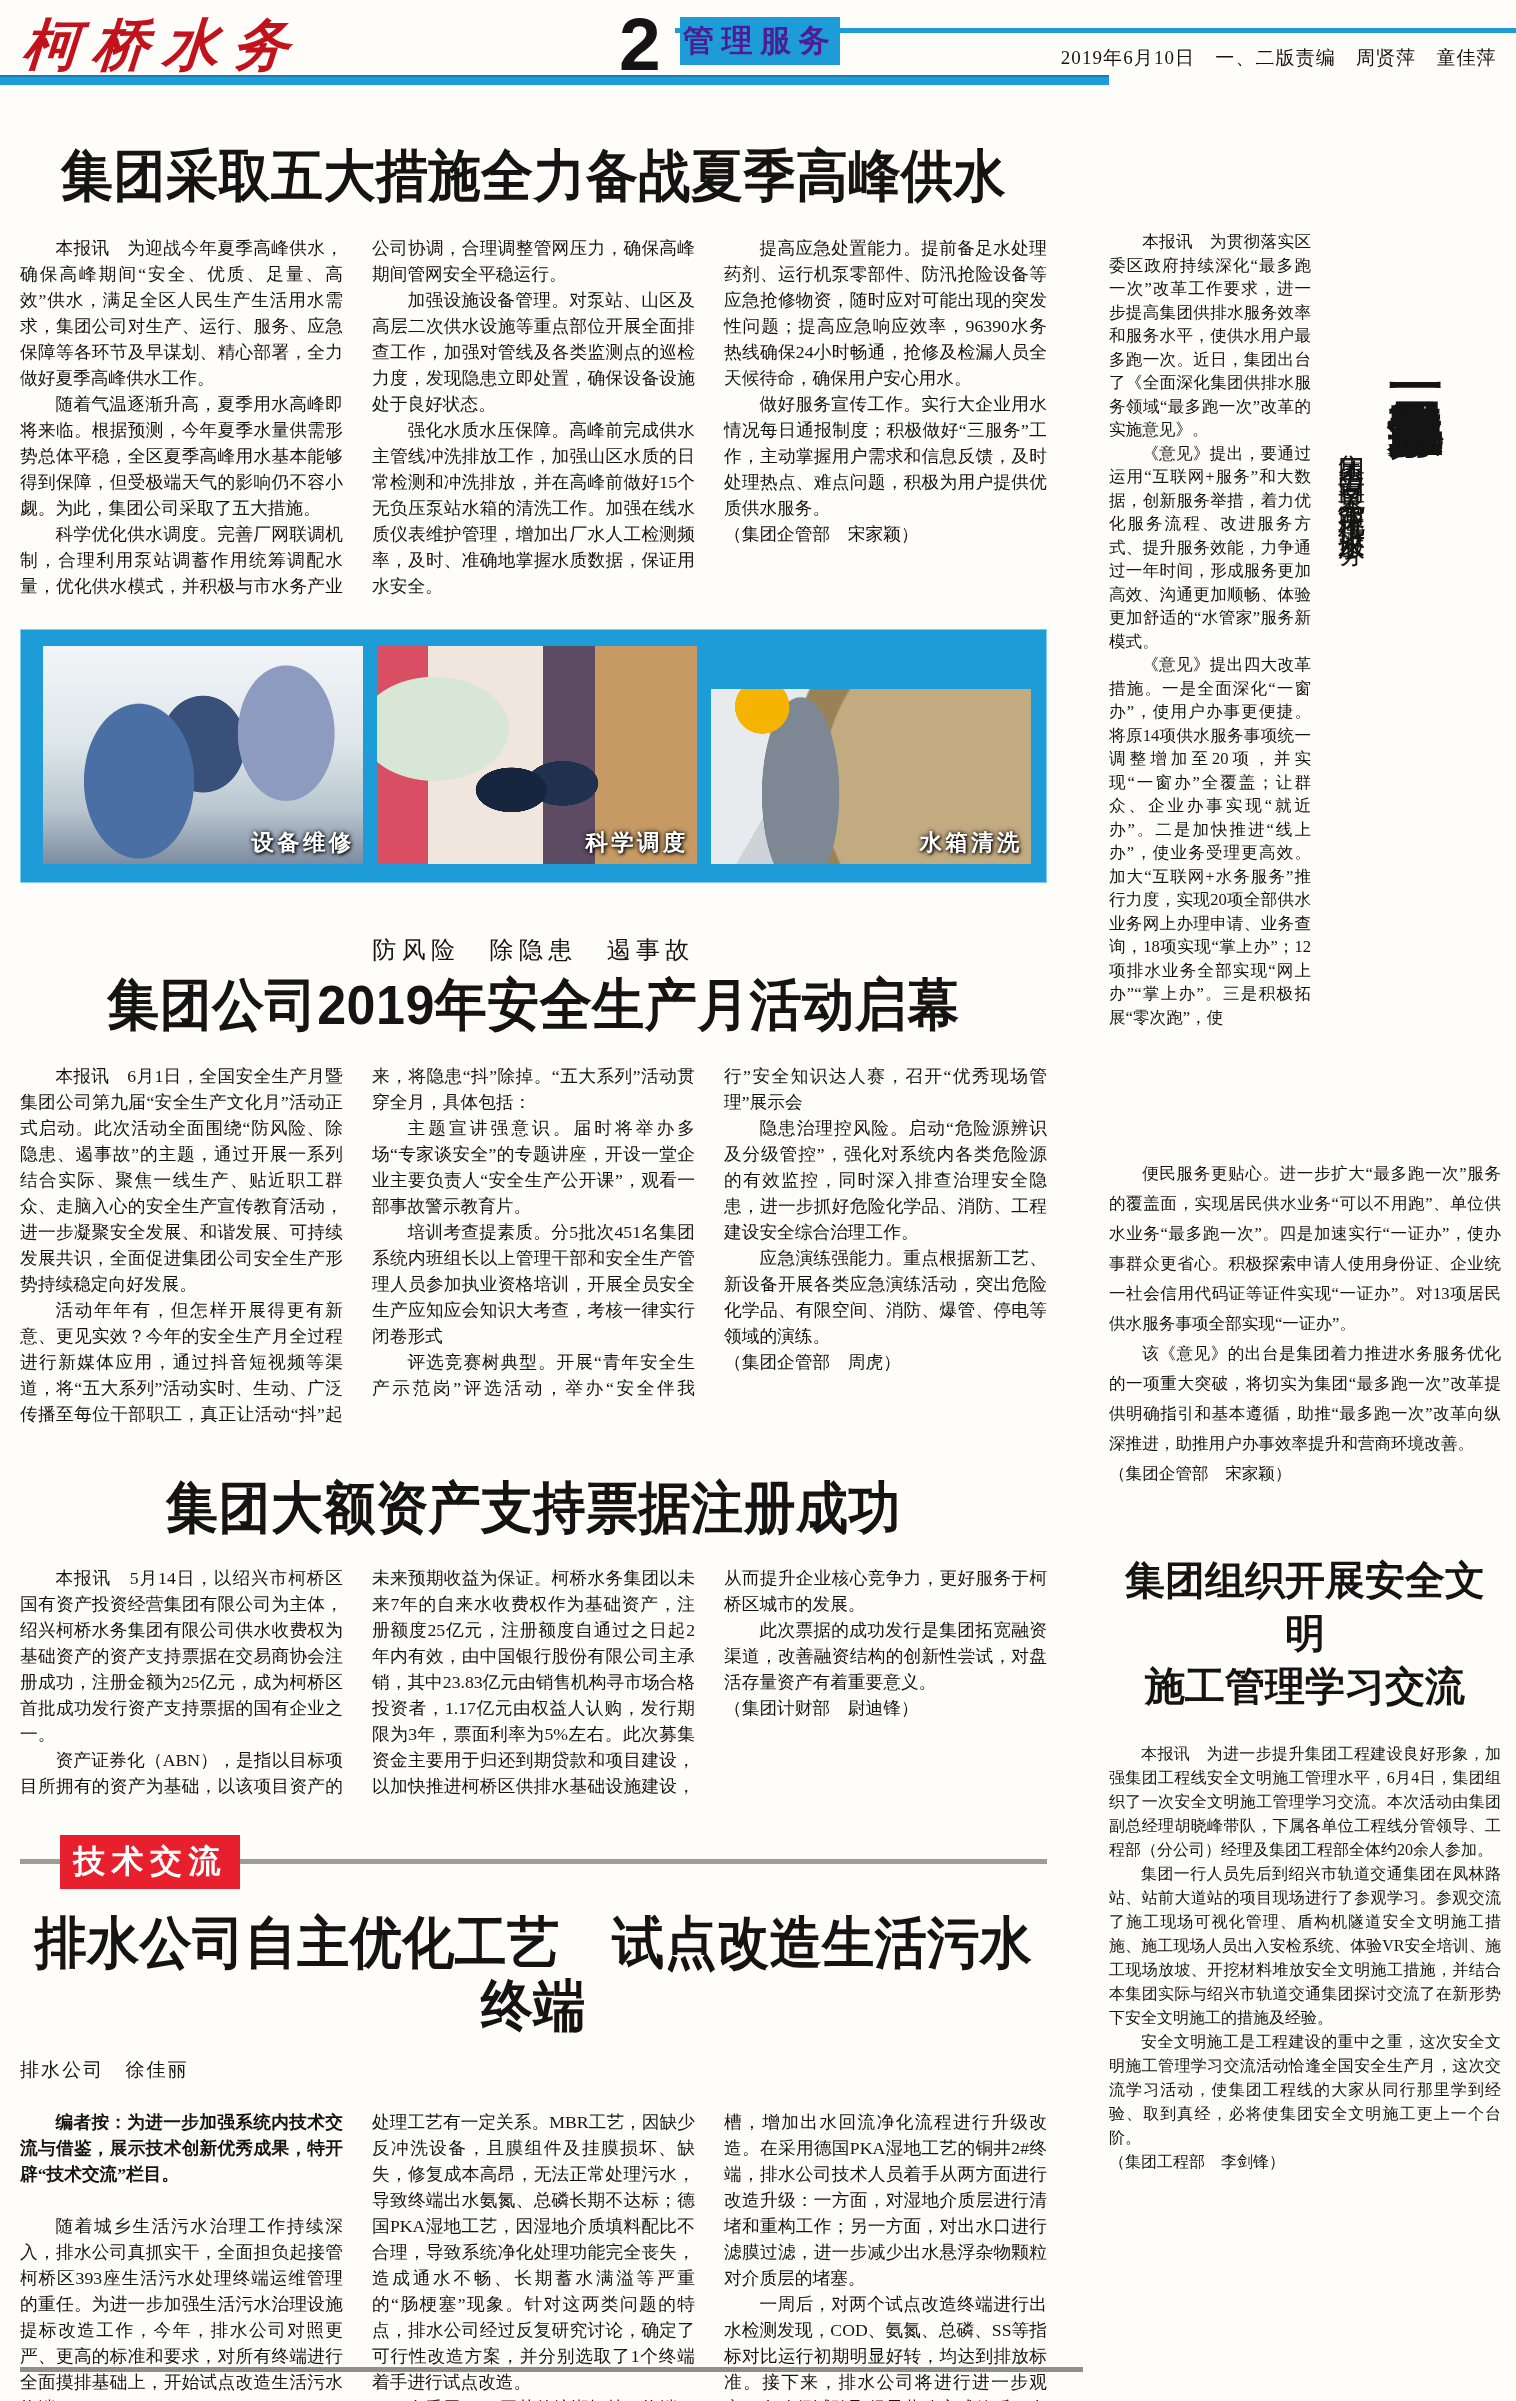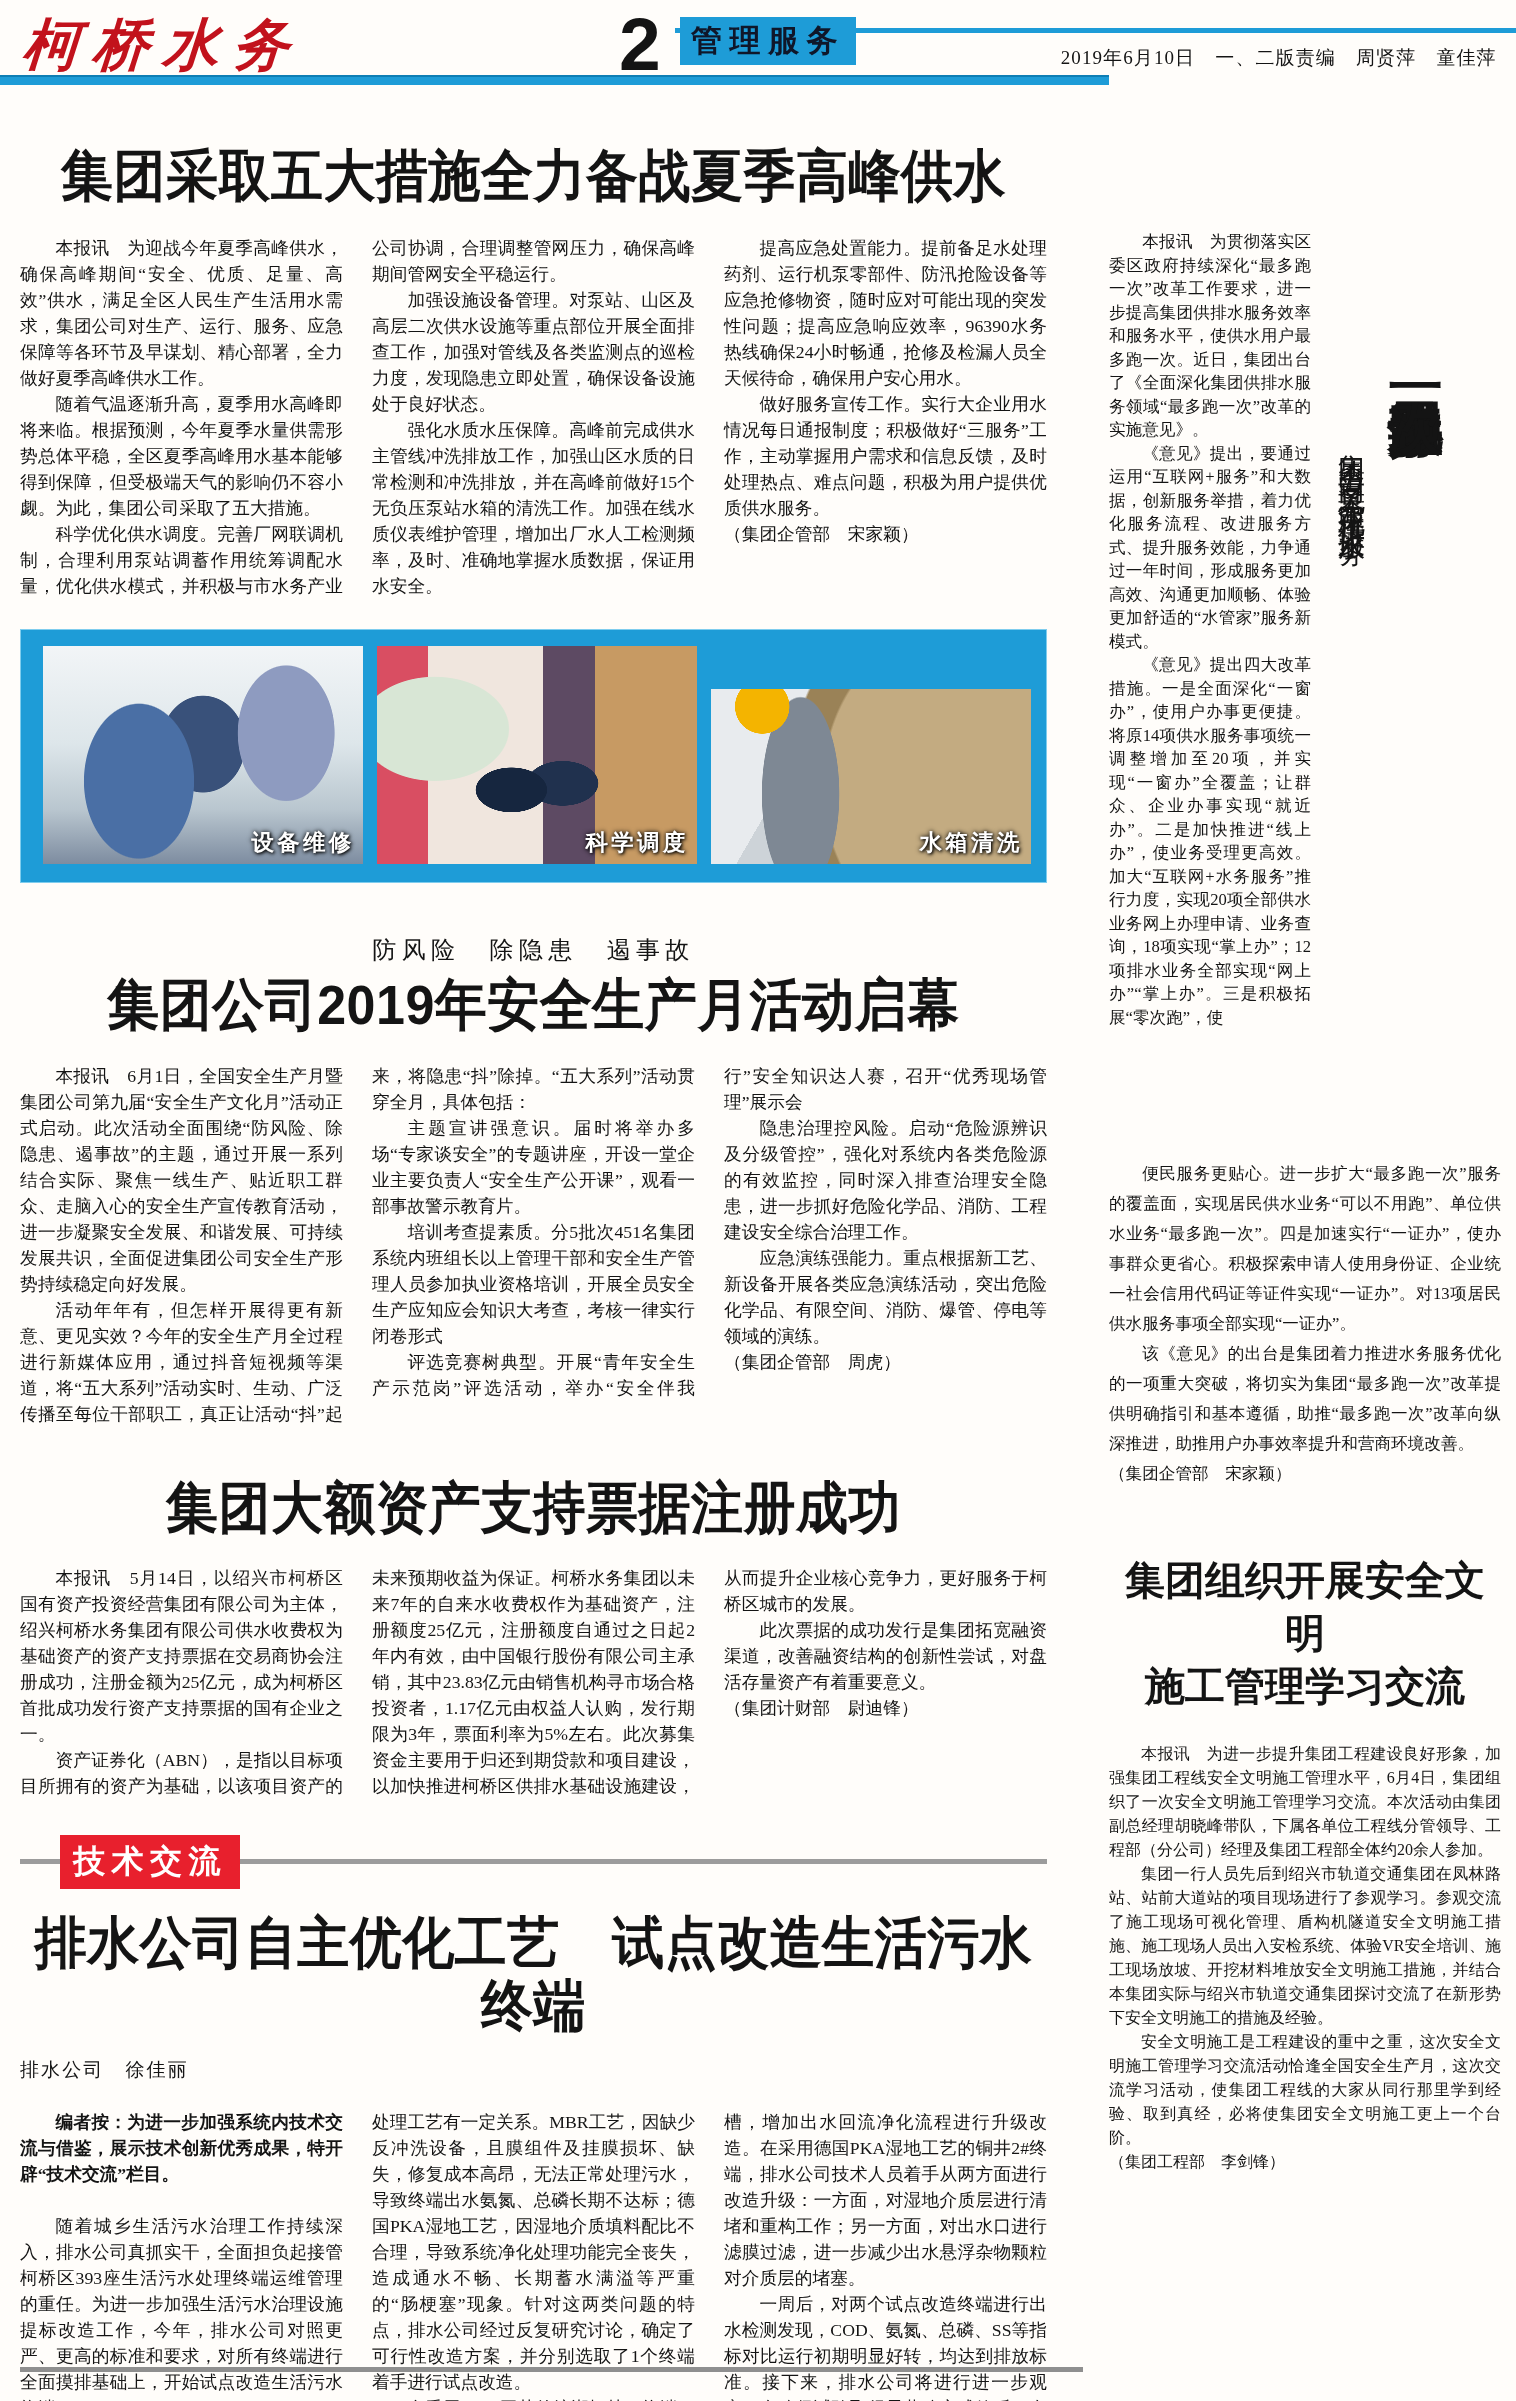--- a/index.html
+++ b/index.html
@@ -4,22 +4,22 @@
 <style>
   html,body{margin:0;padding:0;background:#e9e9e9;}
   .page{position:relative;width:1517px;height:2401px;background:#fffdfa;overflow:hidden;
         font-family:"Liberation Serif","DejaVu Serif",serif;color:#141414;}
   
   .masthead{position:absolute;left:22.5px;top:7.5px;font-size:56px;font-weight:bold;font-style:italic;
             color:#c2121c;letter-spacing:14px;transform:skewX(-4deg);white-space:nowrap;}
   .page-num{position:absolute;left:619px;top:1.1px;font-size:75px;font-weight:900;
             font-family:"Liberation Sans","DejaVu Sans",sans-serif;}
   .top-accent-line{position:absolute;left:675px;top:28px;width:841px;height:5.3px;background:#1e9cd7;}
-  .section-badge{position:absolute;left:680px;top:17px;width:176px;height:48px;background:#1e9cd7;
-            color:#0f172a;display:flex;align-items:center;justify-content:center;font-size:31px;font-weight:900;
+  .section-badge{position:absolute;left:680px;top:17px;width:160px;height:48px;background:#1e9cd7;
+            color:#4c1d95;display:flex;align-items:center;justify-content:center;font-size:31px;font-weight:900;
             letter-spacing:7.5px;font-family:"Liberation Sans","DejaVu Sans",sans-serif;z-index:2;}
   .date-line{position:absolute;right:20.3px;top:45px;font-size:19px;letter-spacing:1.1px;}
   .header-rule{position:absolute;left:0;top:75px;width:1109px;height:7.5px;background:#1e9cd7;
             border-top:2.1px solid #0f7eb4;}
   
   .main-left{position:absolute;left:20px;top:91px;width:1027px;}
   .headline-xl{margin:56px 0 0 0;font-size:52px;line-height:1.12;text-align:center;font-weight:900;
             font-family:"Liberation Sans","DejaVu Sans",sans-serif;letter-spacing:0.5px;transform:scaleY(1.08);}
   .cols3{column-count:3;column-gap:29px;column-fill:auto;text-align:justify;overflow:hidden;
             font-size:17.7px;line-height:26px;}

